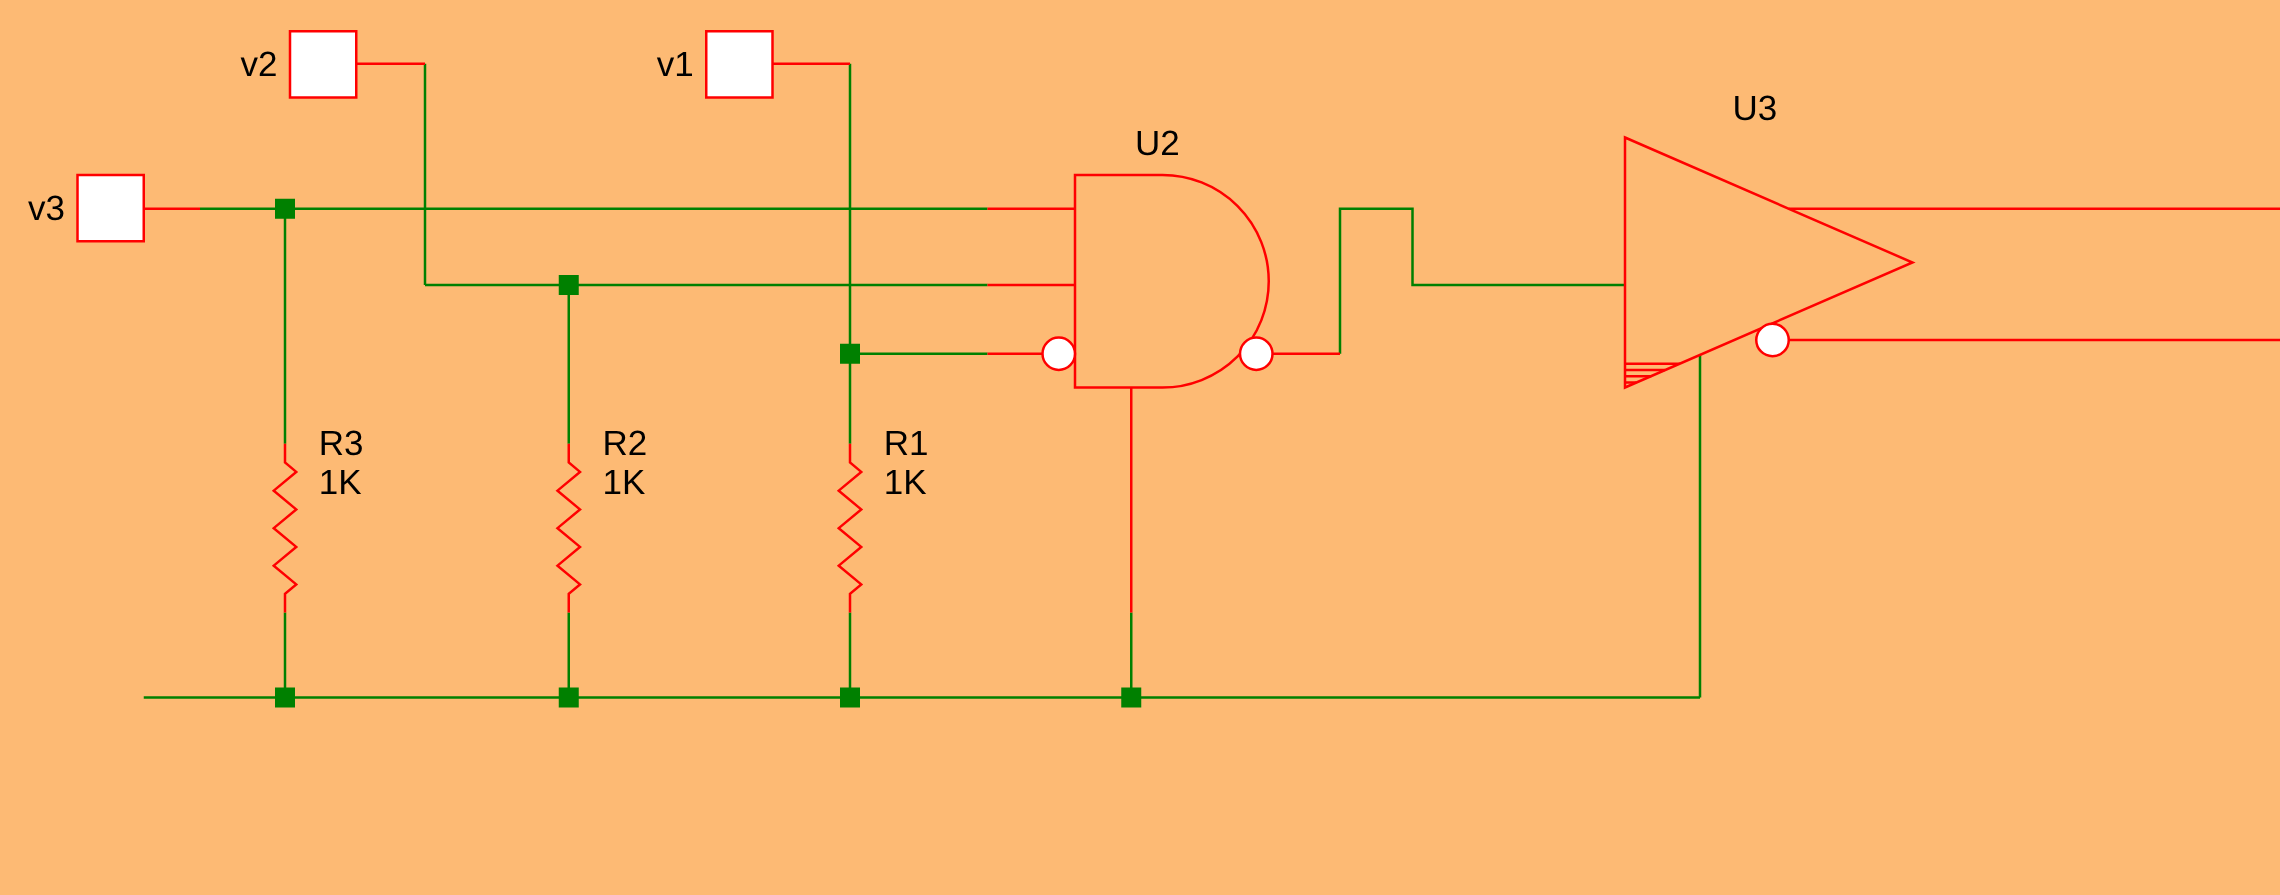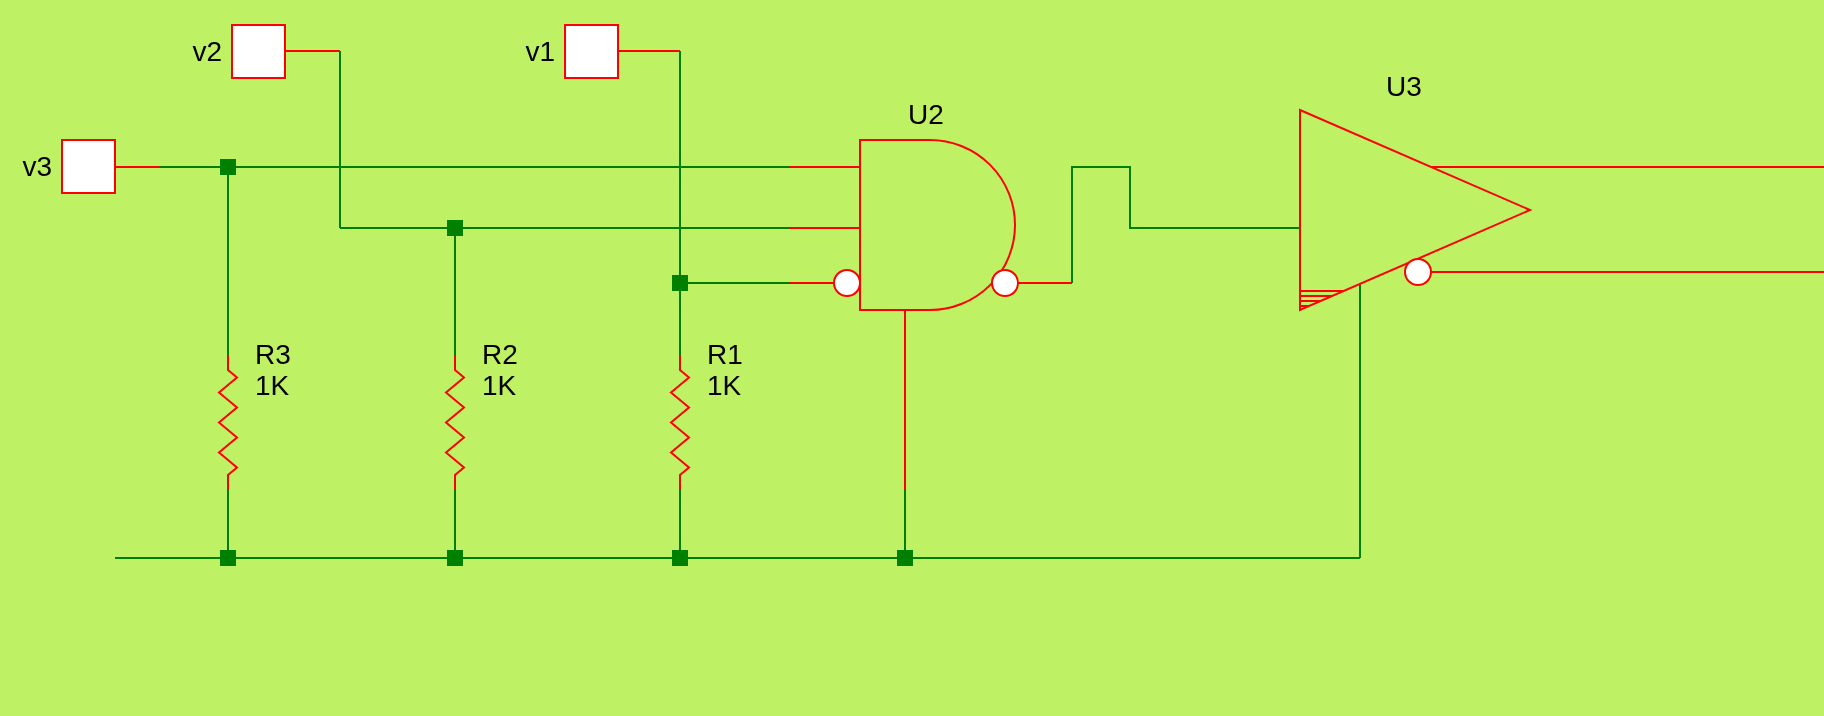--- a/index.html
+++ b/index.html
@@ -3,21 +3,21 @@
 <meta charset="utf-8">
 <style>
   html, body {
     margin: 0;
     padding: 0;
     background: #ffffff;
   }
   .canvas {
     width: 1824px;
     height: 716px;
-    background: #bef264;
+    background: #fdba74;
     overflow: hidden;
   }
   svg { display: block; }
   svg text {
     font-family: "Liberation Sans", sans-serif;
     font-size: 28px;
     fill: #000000;
   }
   .wire   { stroke: #008000; stroke-width: 2; fill: none; }
   .red    { stroke: #ff0000; stroke-width: 2; fill: none; }

